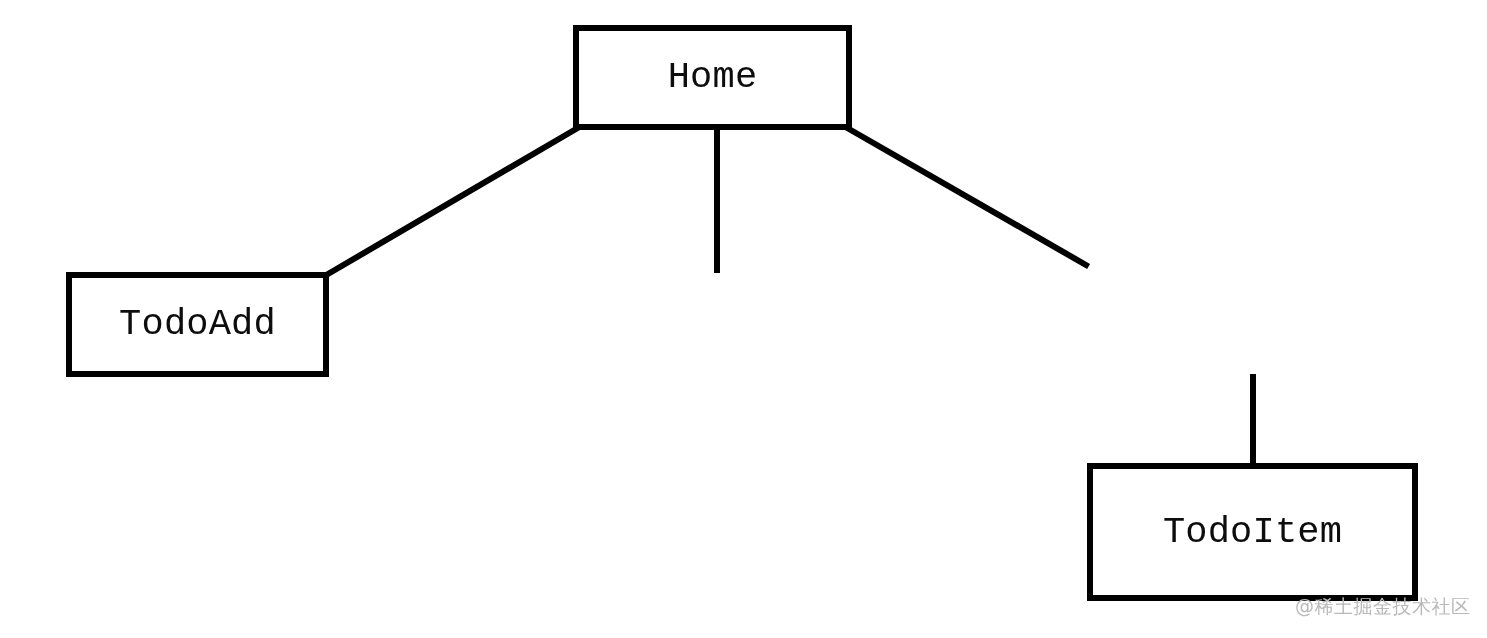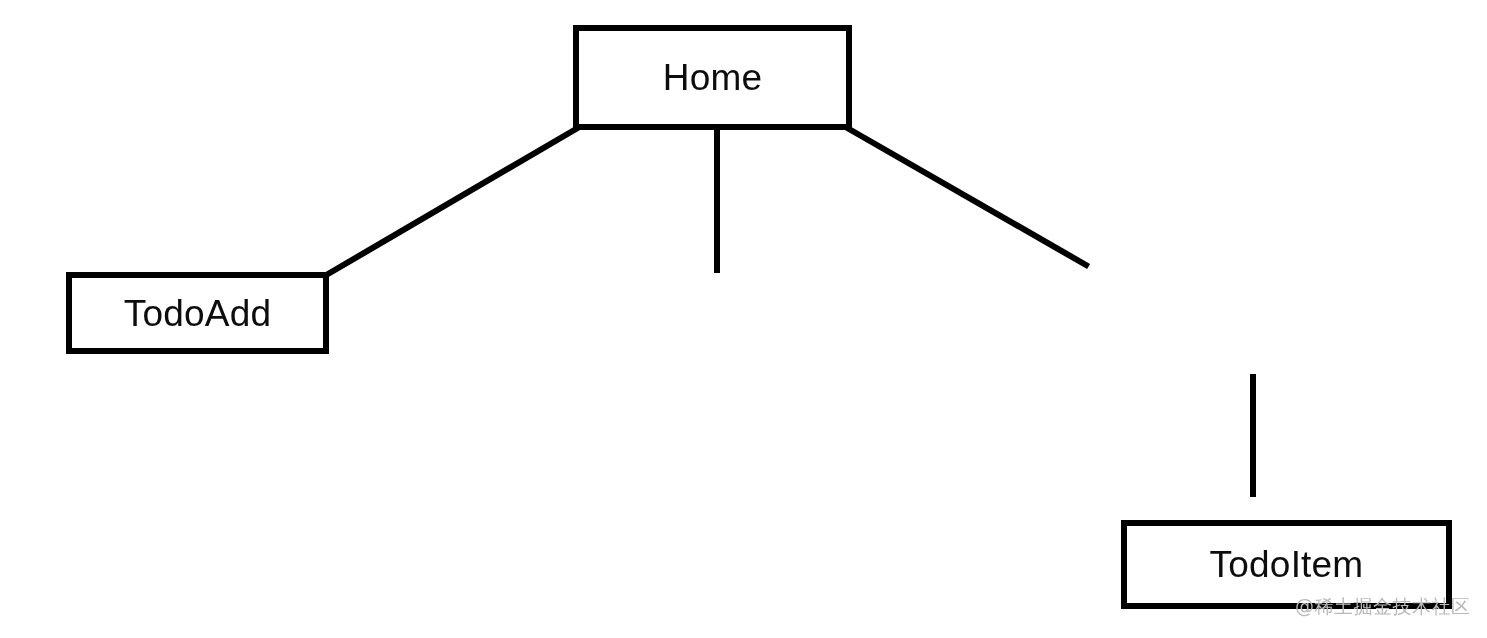--- a/index.html
+++ b/index.html
@@ -28,33 +28,33 @@
     position: absolute;
     box-sizing: border-box;
     background: #ffffff;
     border: 6px solid #000000;
     display: flex;
     align-items: center;
     justify-content: center;
     z-index: 2;
   }
   .node-label {
-    font-family: Liberation Sans, sans-serif;
+    font-family: Liberation Mono, monospace;
     font-size: 37px;
     font-weight: 400;
     color: #0d0d0d;
     letter-spacing: 0.2px;
     line-height: 1;
     white-space: nowrap;
   }
   #node-home       { left: 573px;  top: 25px;  width: 279px; height: 105px; }
-  #node-todoadd    { left: 66px;   top: 272px; width: 263px; height: 82px; }
+  #node-todoadd    { left: 66px;   top: 272px; width: 263px; height: 105px; }
   #node-todofilter { left: 571px;  top: 263px; width: 292px; height: 116px; }
   #node-todolist   { left: 1085px; top: 263px; width: 322px; height: 118px; }
-  #node-todoitem   { left: 1087px; top: 520px; width: 331px; height: 89px; margin-left: 34px; }
+  #node-todoitem   { left: 1087px; top: 463px; width: 331px; height: 138px; }
 
   #watermark {
     position: absolute;
     left: 1295px;
     top: 594px;
     z-index: 3;
     font-family: "DejaVu Sans", sans-serif;
     font-size: 19px;
     color: #b9b9b9;
     white-space: nowrap;

